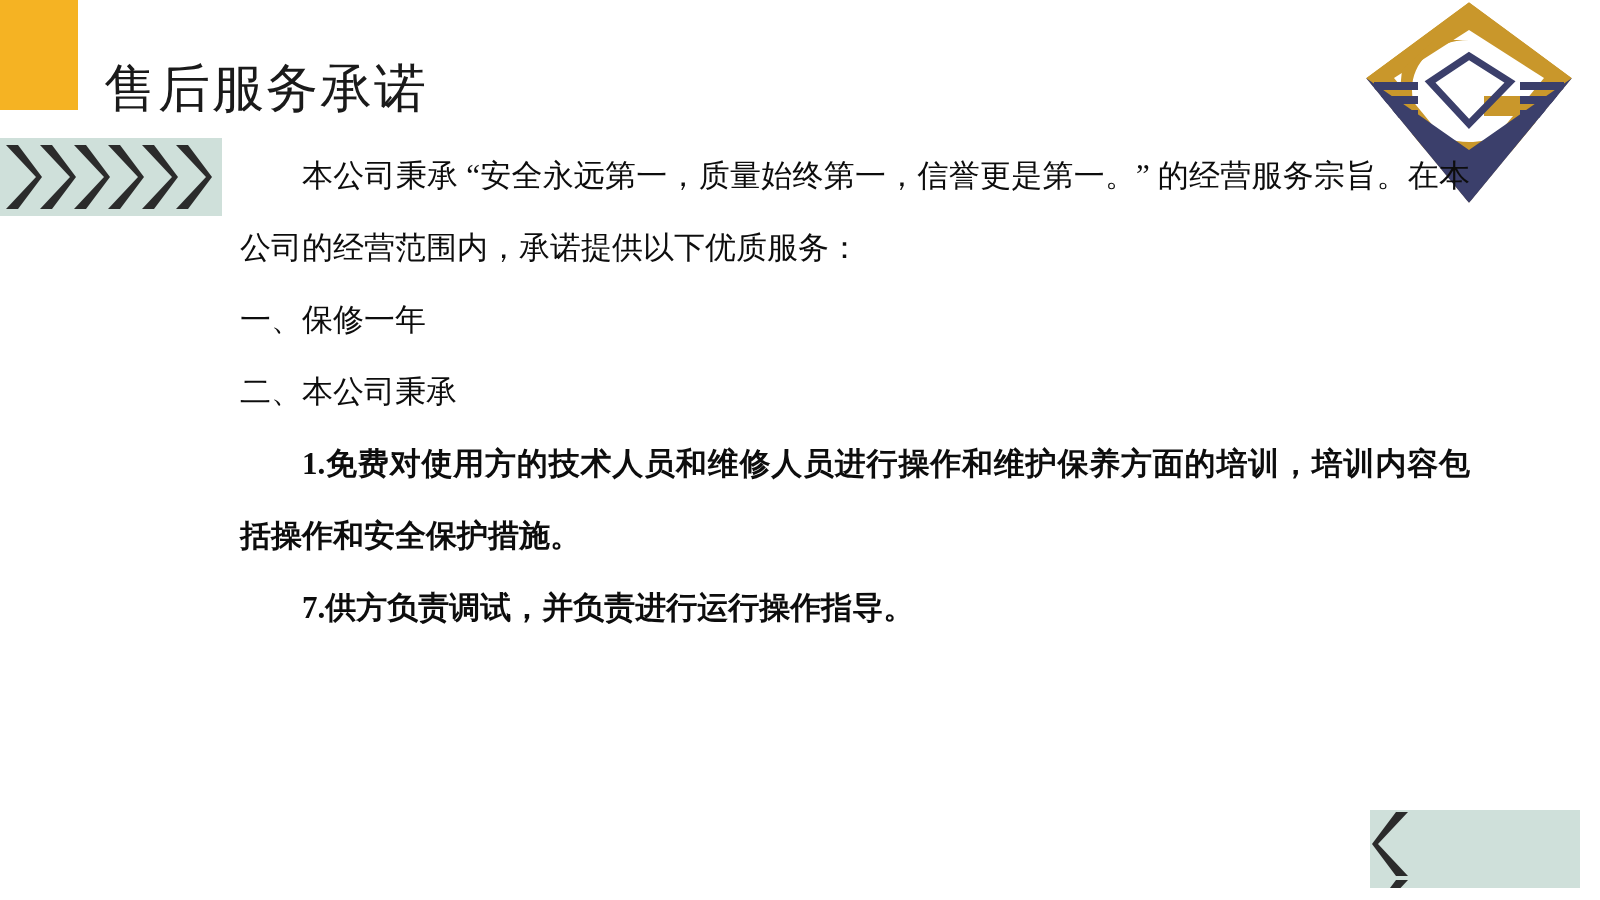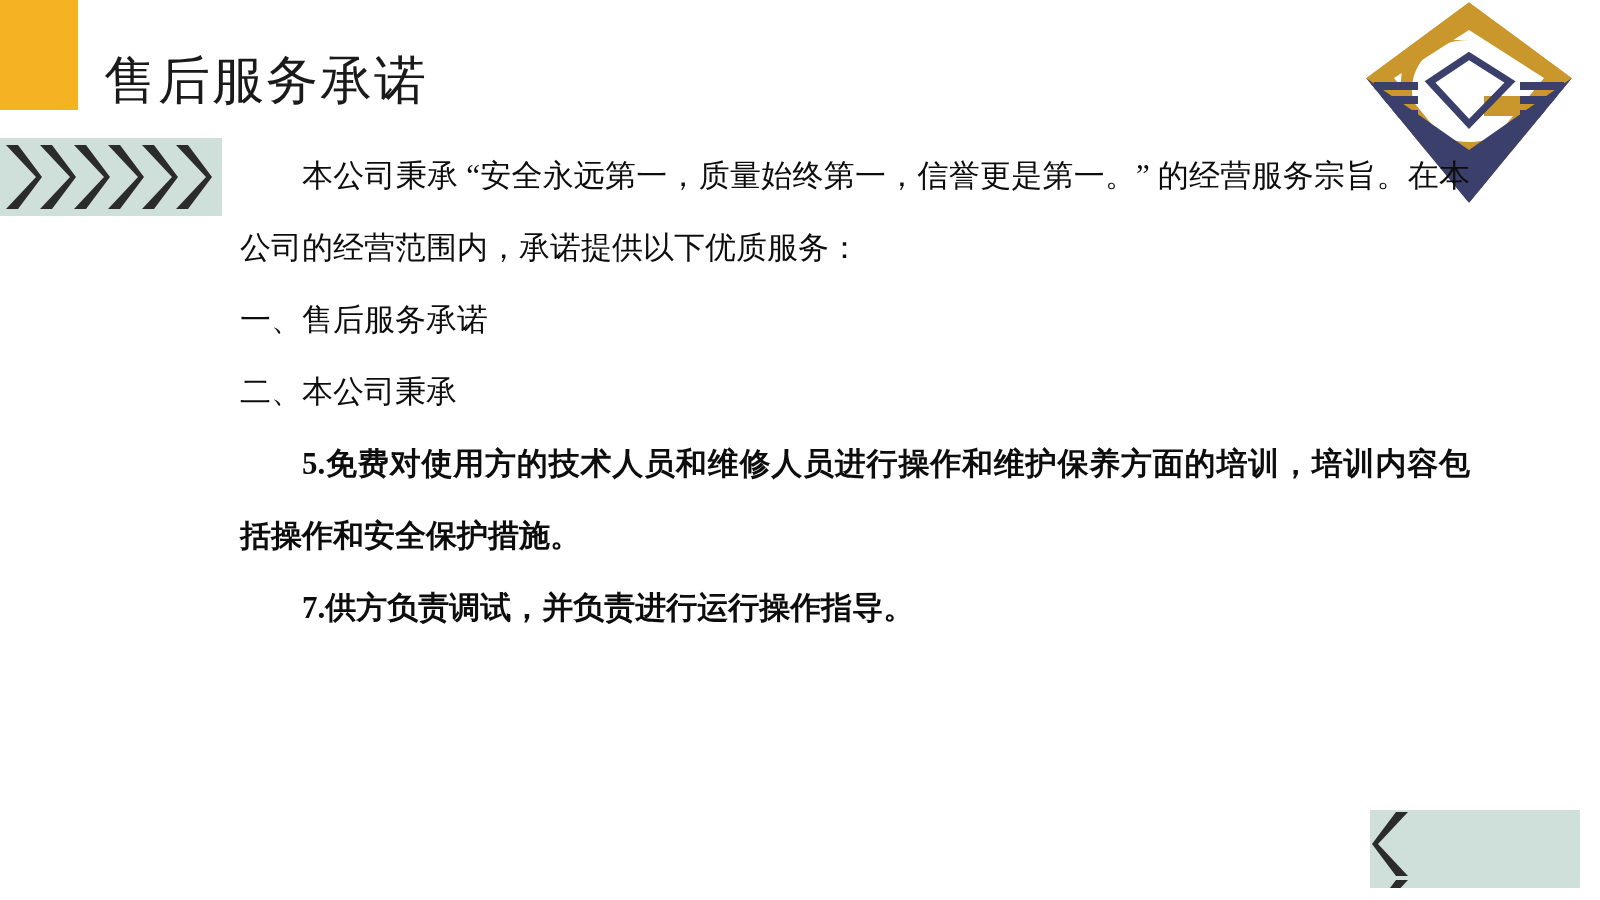--- a/index.html
+++ b/index.html
@@ -28,21 +28,21 @@
     left: 0;
     top: 0;
     width: 78px;
     height: 110px;
     background: #F5B323;
   }
 
   .slide-title {
     position: absolute;
     left: 104px;
-    top: 8px;
+    top: 16px;
     font-size: 52px;
     line-height: 76px;
     color: #1a1a1a;
     font-family: "Liberation Serif", "DejaVu Serif", serif;
     font-weight: normal;
     letter-spacing: 2px;
     white-space: nowrap;
   }
 
   
@@ -181,19 +181,19 @@
           <rect x="156" y="96" width="44" height="8"></rect>
           <rect x="156" y="110" width="44" height="8"></rect>
         </g>
         <polygon points="105,56 146,82 105,124 66,82" fill="none" stroke="#3B3F6B" stroke-width="7"></polygon>
       </g>
     </svg>
   </div>
 
   <div class="body-text">
     <p class="para indent">本公司秉承 “安全永远第一，质量始终第一，信誉更是第一。” 的经营服务宗旨。在本公司的经营范围内，承诺提供以下优质服务：</p>
-    <p class="para">一、售后服务承诺</p>
+    <p class="para">一、保修一年</p>
     <p class="para">二、本公司秉承</p>
-    <p class="para indent bold">5.免费对使用方的技术人员和维修人员进行操作和维护保养方面的培训，培训内容包括操作和安全保护措施。</p>
+    <p class="para indent bold">1.免费对使用方的技术人员和维修人员进行操作和维护保养方面的培训，培训内容包括操作和安全保护措施。</p>
     <p class="para indent bold">7.供方负责调试，并负责进行运行操作指导。</p>
   </div>
 
 </div>
 
 </body></html>

